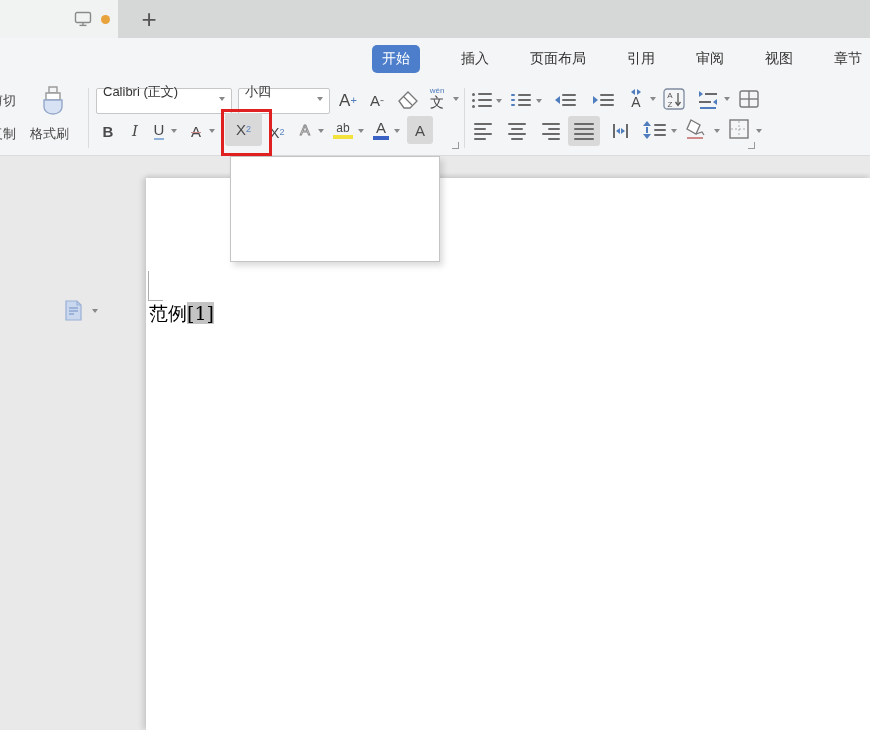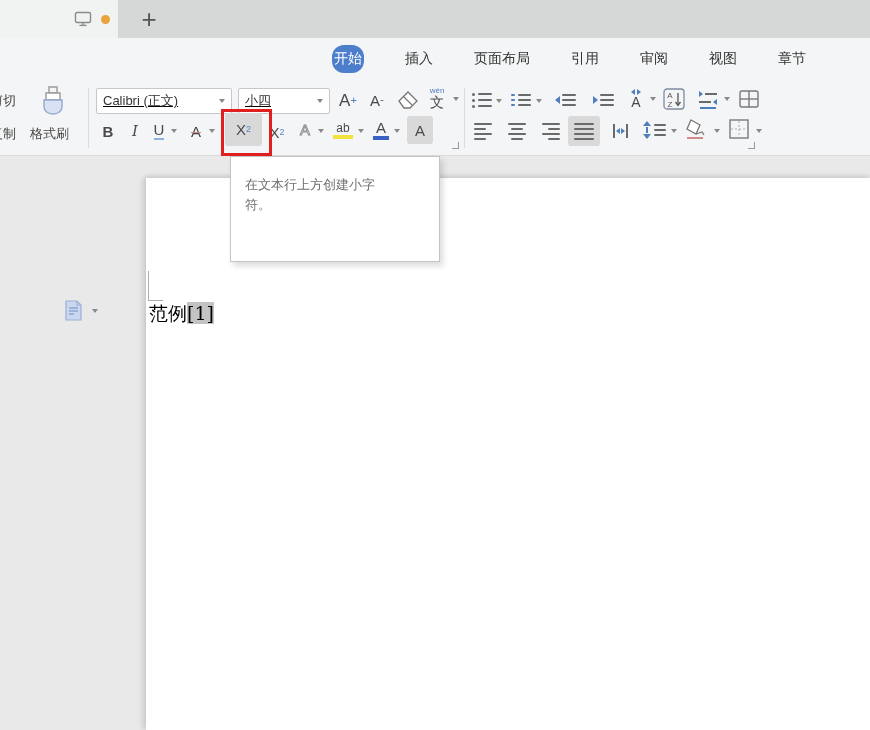--- a/index.html
+++ b/index.html
@@ -9,30 +9,30 @@
   .tabstrip{position:absolute;left:0;top:0;width:870px;height:38px;background:#d6d7d7;}
   .doc-tab{position:absolute;left:0;top:0;width:118px;height:38px;background:#f1f2f2;}
   .monitor{position:absolute;left:74px;top:11px;}
   .mod-dot{position:absolute;left:101px;top:15px;width:9px;height:9px;border-radius:50%;}
   .new-tab{position:absolute;left:134px;top:1px;width:30px;height:36px;border:none;background:transparent;
            font-size:26px;font-weight:300;color:#555;cursor:pointer;line-height:36px;text-align:center;padding:0;}
   
   .ribbon-tabs{position:absolute;left:0;top:38px;width:870px;height:42px;background:#f4f5f6;
                display:flex;align-items:center;padding-left:332px;box-sizing:border-box;gap:41px;}
   .rtab{font-size:14px;color:#333;white-space:nowrap;cursor:pointer;background:transparent;border:none;padding:0;font-family:inherit;}
-  .rtab.active{color:#fff;background:#4d7ecb;border-radius:12px;padding:5px 2px;}
+  .rtab.active{color:#fff;background:#4d7ecb;border-radius:5px;padding:5px 10px;margin-left:40px;}
   
   .toolbar{position:absolute;left:0;top:80px;width:870px;height:76px;background:#f4f5f6;border-bottom:1px solid #dcdcdc;box-sizing:border-box;}
   .toolbar *{box-sizing:border-box;}
   .vsep{position:absolute;top:8px;height:60px;width:1px;background:#dadbdc;}
   .cornermark{position:absolute;width:7px;height:7px;border-right:1px solid #9a9a9a;border-bottom:1px solid #9a9a9a;}
   .cliplabel{position:absolute;font-size:13px;color:#444;white-space:nowrap;}
   .fplabel{position:absolute;font-size:13px;color:#444;}
   .combo{position:absolute;height:24px;background:#fff;border:1px solid #c6c7c8;border-radius:2px;
-         display:flex;align-items:center;padding:12px 6px;cursor:pointer;text-decoration:underline;}
+         display:flex;align-items:flex-end;padding:12px 6px;cursor:pointer;}
   .combo .cv{font-size:13px;color:#333;flex:1;white-space:nowrap;overflow:hidden;}
   .dd{width:0;height:0;border-left:3.5px solid transparent;border-right:3.5px solid transparent;border-top:4px solid #888;}
   .dda{position:absolute;}
   .ibtn{position:absolute;display:flex;align-items:center;justify-content:center;cursor:pointer;
         background:transparent;border:none;padding:0;font-family:inherit;}
   .glyph{font-size:15px;color:#4a4a4a;line-height:1;}
   .sup2{font-size:9px;color:#5b84c4;vertical-align:super;line-height:1;}
   .sub2{font-size:9px;color:#5b84c4;vertical-align:sub;line-height:1;}
   .btn-active{background:#d9d9d9;border-radius:3px;}
   .hl{display:flex;flex-direction:column;gap:3px;}
@@ -375,18 +375,17 @@
           <line x1="5" y1="14" x2="10" y2="14" stroke="#8aa3cf" stroke-width="1.4"></line>
         </svg>
       </span>
     </button>
     <span class="dda dd paste-dd"></span>
 
     <div class="doctext"><span>范例</span><span class="seltext">[1]</span></div>
   </div>
 
   <div class="tooltip">
-    <div class="tb">在文本行上方创建小字符。</div>
   </div>
 
   <div class="redbox"></div>
 
 </div>
 
 </body></html>

